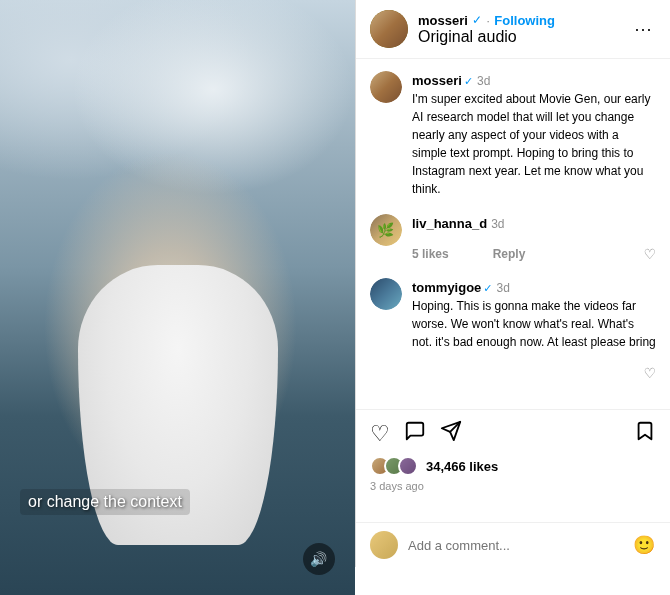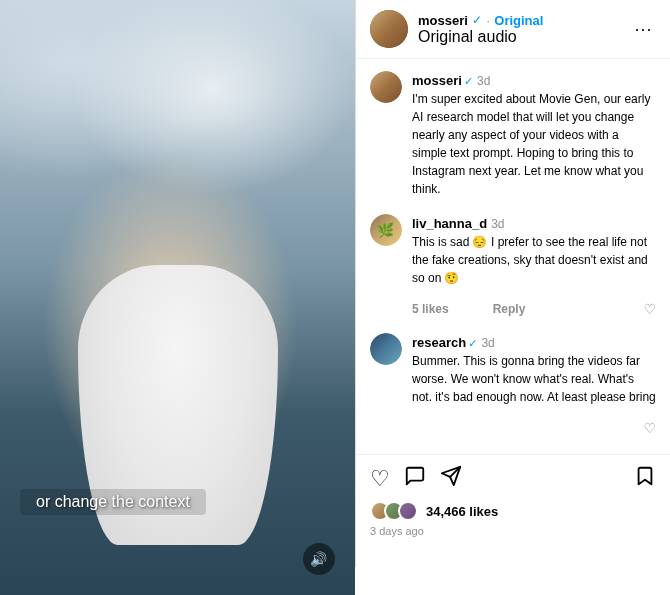--- a/index.html
+++ b/index.html
@@ -54,21 +54,21 @@
 
     .video-overlay-text {
       position: absolute;
       bottom: 80px;
       left: 20px;
       color: #fff;
       font-size: 16px;
       font-weight: 500;
       text-shadow: 1px 1px 3px rgba(0,0,0,0.7);
       background: rgba(0,0,0,0.15);
-      padding: 4px 16px;
+      padding: 4px 8px;
       border-radius: 4px;
     }
 
     .volume-icon {
       position: absolute;
       bottom: 20px;
       right: 20px;
       width: 32px;
       height: 32px;
       background: rgba(0,0,0,0.5);
@@ -391,21 +391,21 @@
 
   <div class="post-header">
     <div class="avatar">
       <div class="avatar-img-mosseri"></div>
     </div>
     <div class="post-header-info">
       <div class="username-row">
         <span class="username">mosseri</span>
         <span class="verified-badge">✓</span>
         <span class="dot-separator">·</span>
-        <span class="following-btn">Original</span>
+        <span class="following-btn">Following</span>
       </div>
       <div class="original-audio">Original audio</div>
     </div>
     <div class="more-btn">···</div>
   </div>
 
   <div class="comments-scroll">
 
     <div class="caption-block">
       <div class="comment-avatar">
@@ -416,36 +416,35 @@
         <div class="comment-text">I'm super excited about Movie Gen, our early AI research model that will let you change nearly any aspect of your videos with a simple text prompt. Hoping to bring this to Instagram next year. Let me know what you think.</div>
       </div>
     </div>
 
     <div class="caption-block">
       <div class="comment-avatar">
         <div class="av-liv">🌿</div>
       </div>
       <div class="comment-content">
         <span class="comment-username">liv_hanna_d</span><span class="comment-time">3d</span>
-        <div class="comment-text">This is sad 😔 I prefer to see the real life not the fake creations, sky that doesn't exist and so on 🤨</div>
         <div class="comment-actions">
           <span class="likes-count">5 likes</span>
           <span class="reply-btn">Reply</span>
           <span class="heart-btn">♡</span>
         </div>
       </div>
     </div>
 
     <div class="caption-block">
       <div class="comment-avatar">
         <div class="av-tommy"></div>
       </div>
       <div class="comment-content">
-        <span class="comment-username">research</span><span class="comment-verified">✓</span><span class="comment-time">3d</span>
-        <div class="comment-text">Bummer. This is gonna bring the videos far worse. We won't know what's real. What's not. it's bad enough now. At least please bring</div>
+        <span class="comment-username">tommyigoe</span><span class="comment-verified">✓</span><span class="comment-time">3d</span>
+        <div class="comment-text">Hoping. This is gonna make the videos far worse. We won't know what's real. What's not. it's bad enough now. At least please bring</div>
         <div class="comment-actions">
           <span class="heart-btn">♡</span>
         </div>
       </div>
     </div>
 
   </div>
 
   <div class="action-bar">
     <div class="action-icons">
@@ -471,14 +470,19 @@
       <div class="liker-avatars">
         <div class="liker-av liker-av-1"></div>
         <div class="liker-av liker-av-2"></div>
         <div class="liker-av liker-av-3"></div>
       </div>
       <span class="likes-text">34,466 likes</span>
     </div>
     <div class="posted-time">3 days ago</div>
   </div>
 
+  <div class="add-comment-row">
+    <div class="commenter-avatar"></div>
+    <input class="comment-input" type="text" placeholder="Add a comment..." style="">
+    <span class="emoji-btn">🙂</span>
+  </div>
 
 </div>
 
 </body></html>

